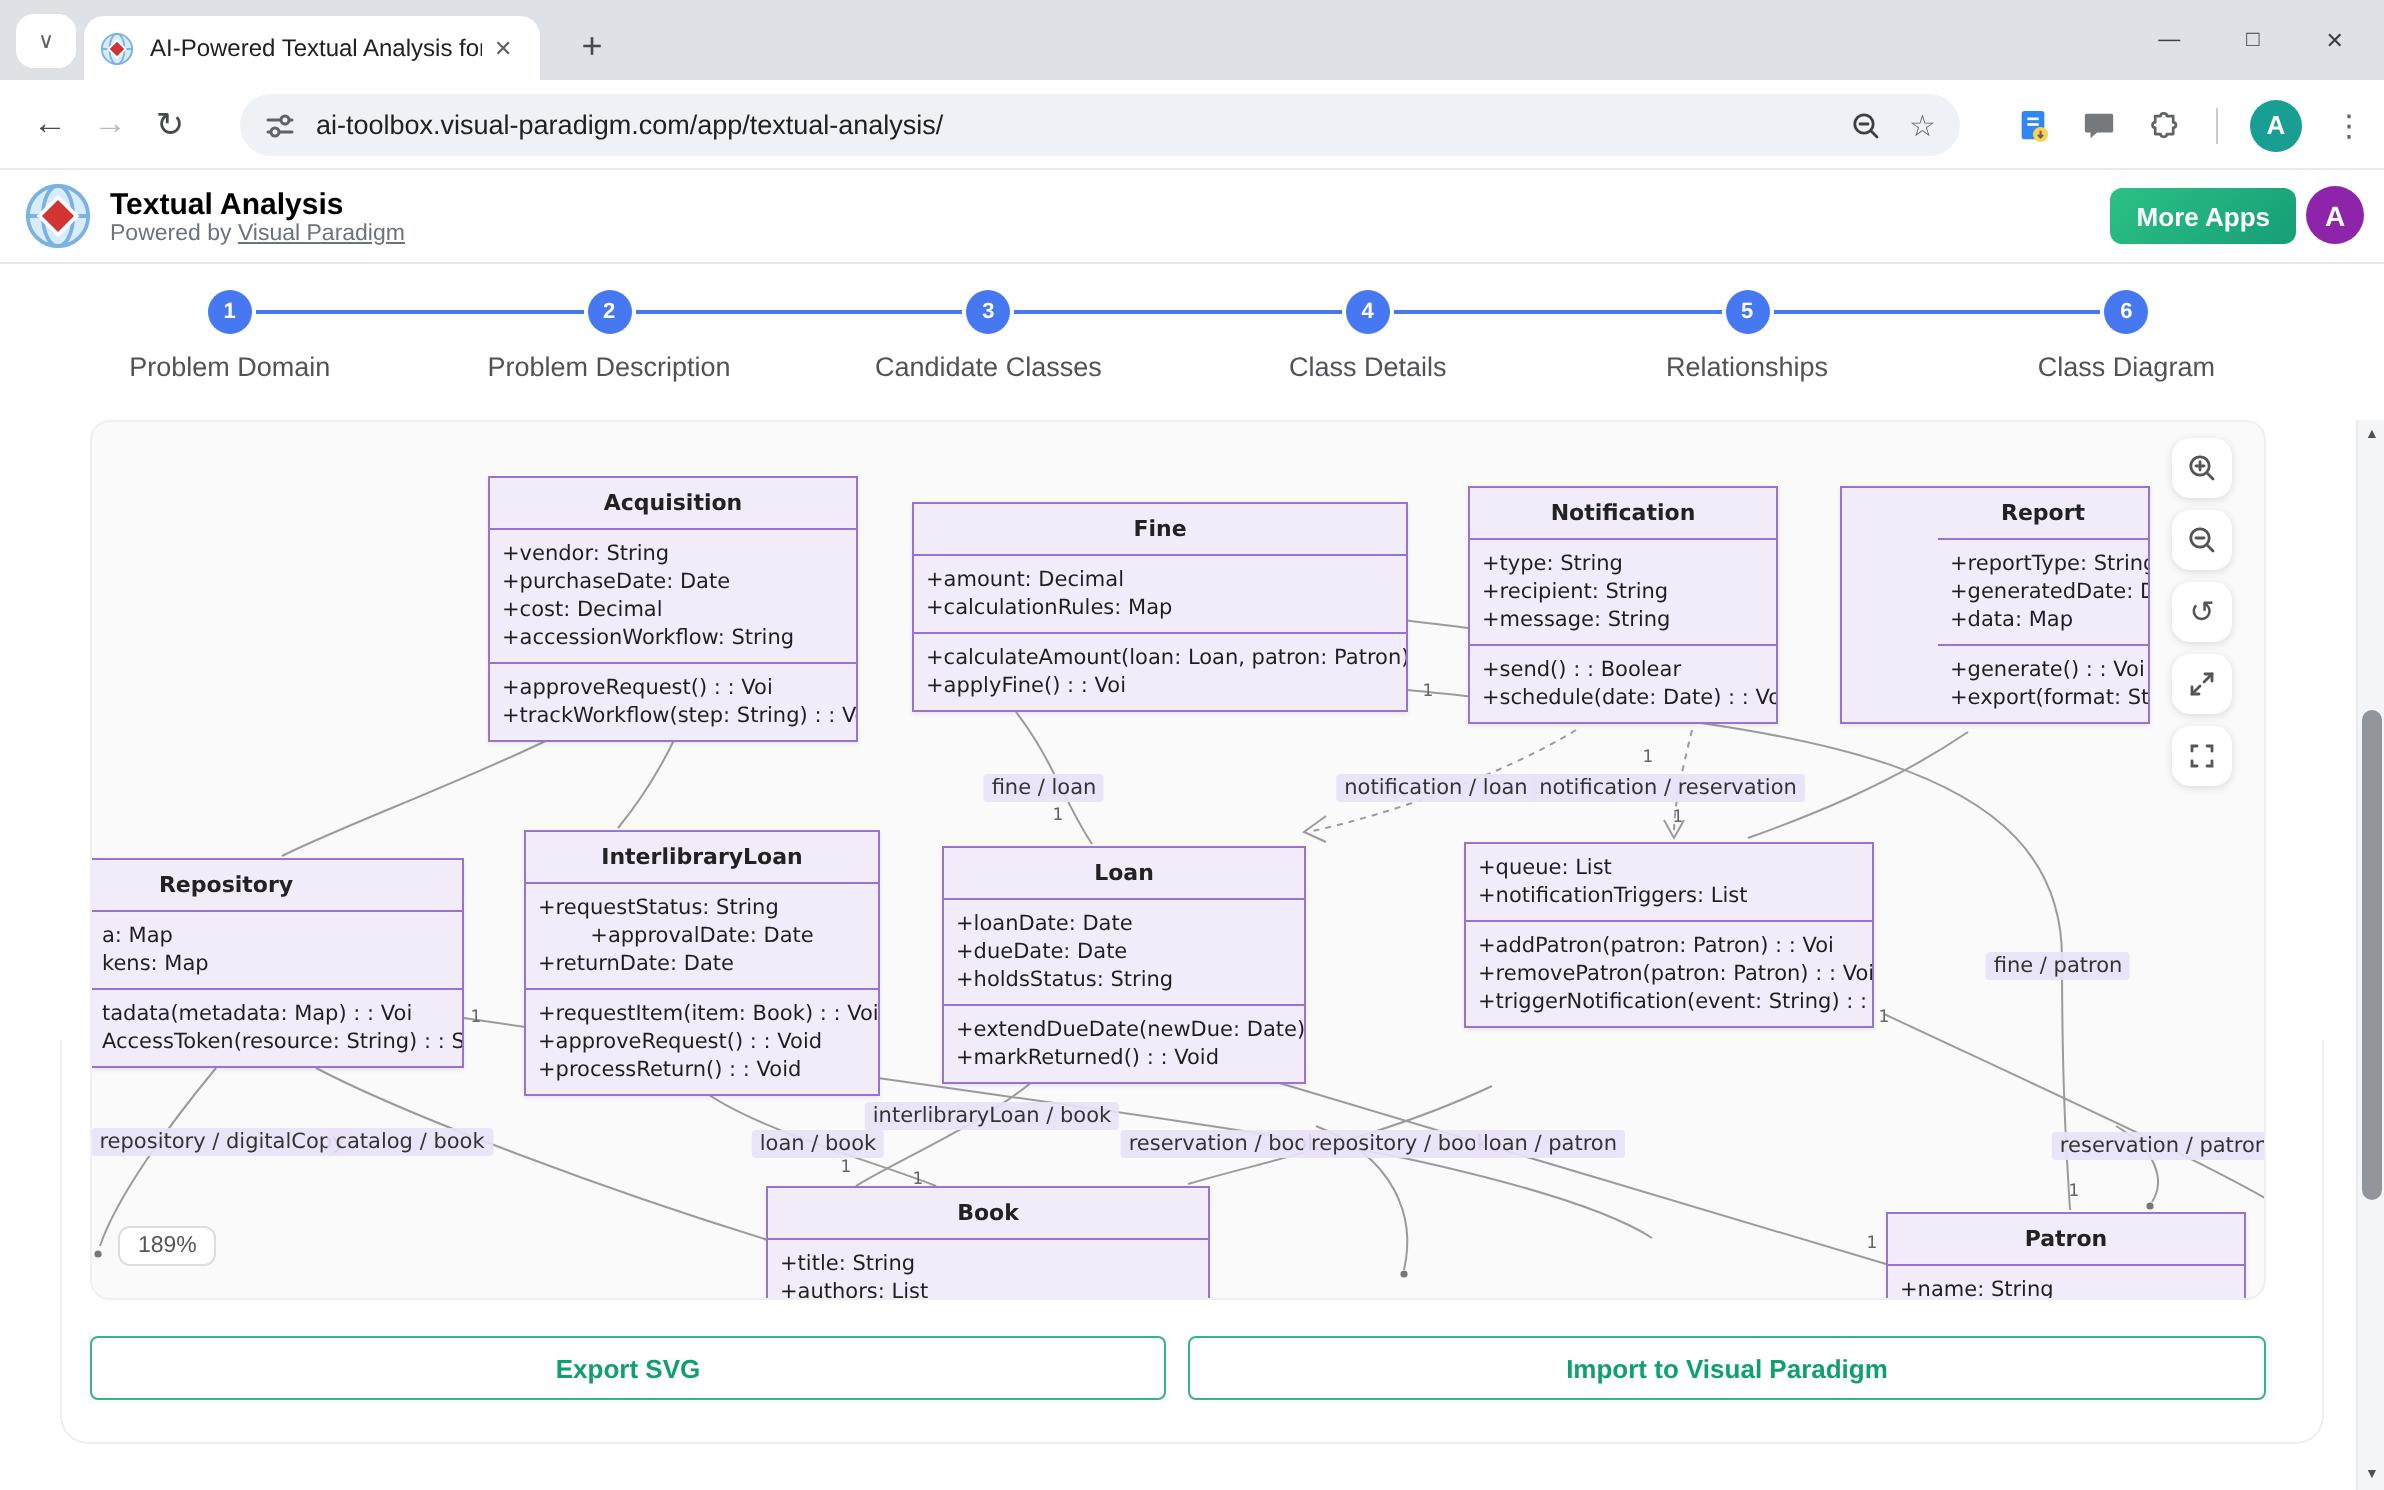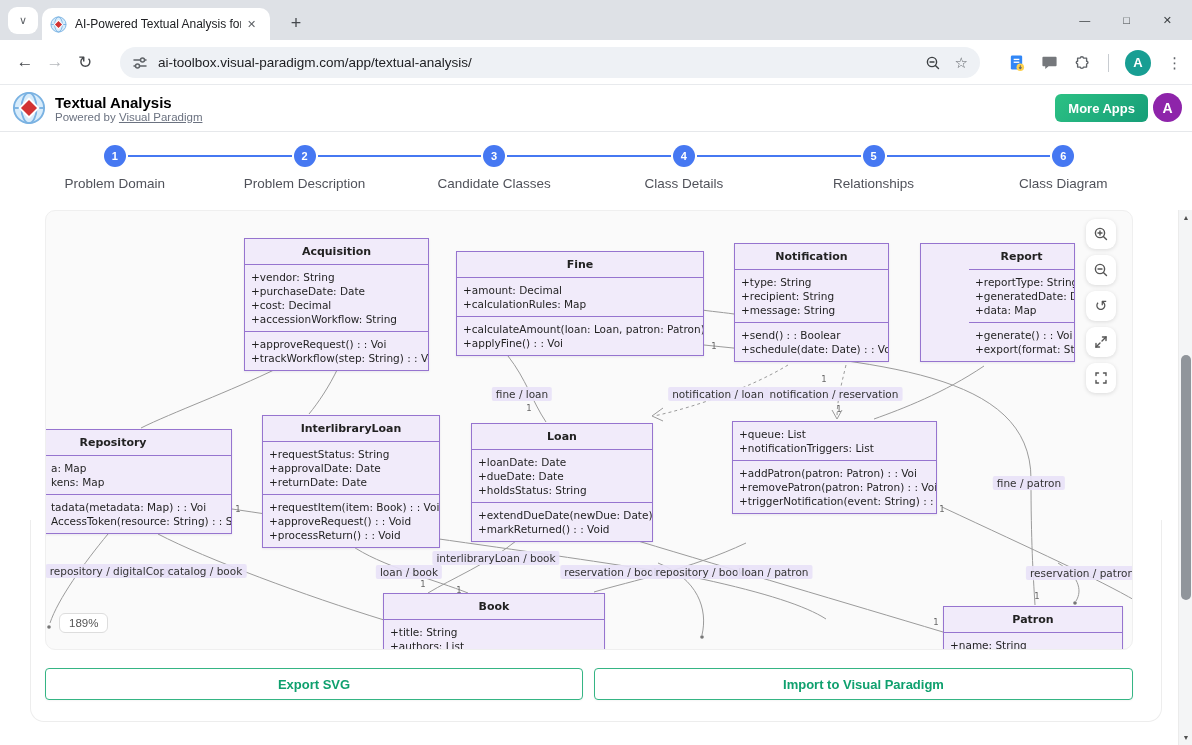--- a/index.html
+++ b/index.html
@@ -319,21 +319,21 @@
         </div>
         <div class="uml-sec">
           <div class="uml-row" style="padding-left: 56px;">tadata(metadata: Map) : : Voi</div>
           <div class="uml-row" style="padding-left: 56px;">AccessToken(resource: String) : : Strin</div>
         </div>
       </div>
       <div class="uml" style="left: 216px; top: 204px; width: 178px;">
         <div class="uml-title">InterlibraryLoan</div>
         <div class="uml-sec">
           <div class="uml-row" style="padding-left: 6px;">+requestStatus: String</div>
-          <div class="uml-row" style="padding-left: 6px;">+approvalDate: Date</div>
+          <div class="uml-row" style="padding-left: 6px; text-align: center;">+approvalDate: Date</div>
           <div class="uml-row" style="padding-left: 6px;">+returnDate: Date</div>
         </div>
         <div class="uml-sec">
           <div class="uml-row" style="padding-left: 6px;">+requestItem(item: Book) : : Voi</div>
           <div class="uml-row" style="padding-left: 6px;">+approveRequest() : : Void</div>
           <div class="uml-row" style="padding-left: 6px;">+processReturn() : : Void</div>
         </div>
       </div>
       <div class="uml" style="left: 425px; top: 212px; width: 182px;">
         <div class="uml-title">Loan</div>

